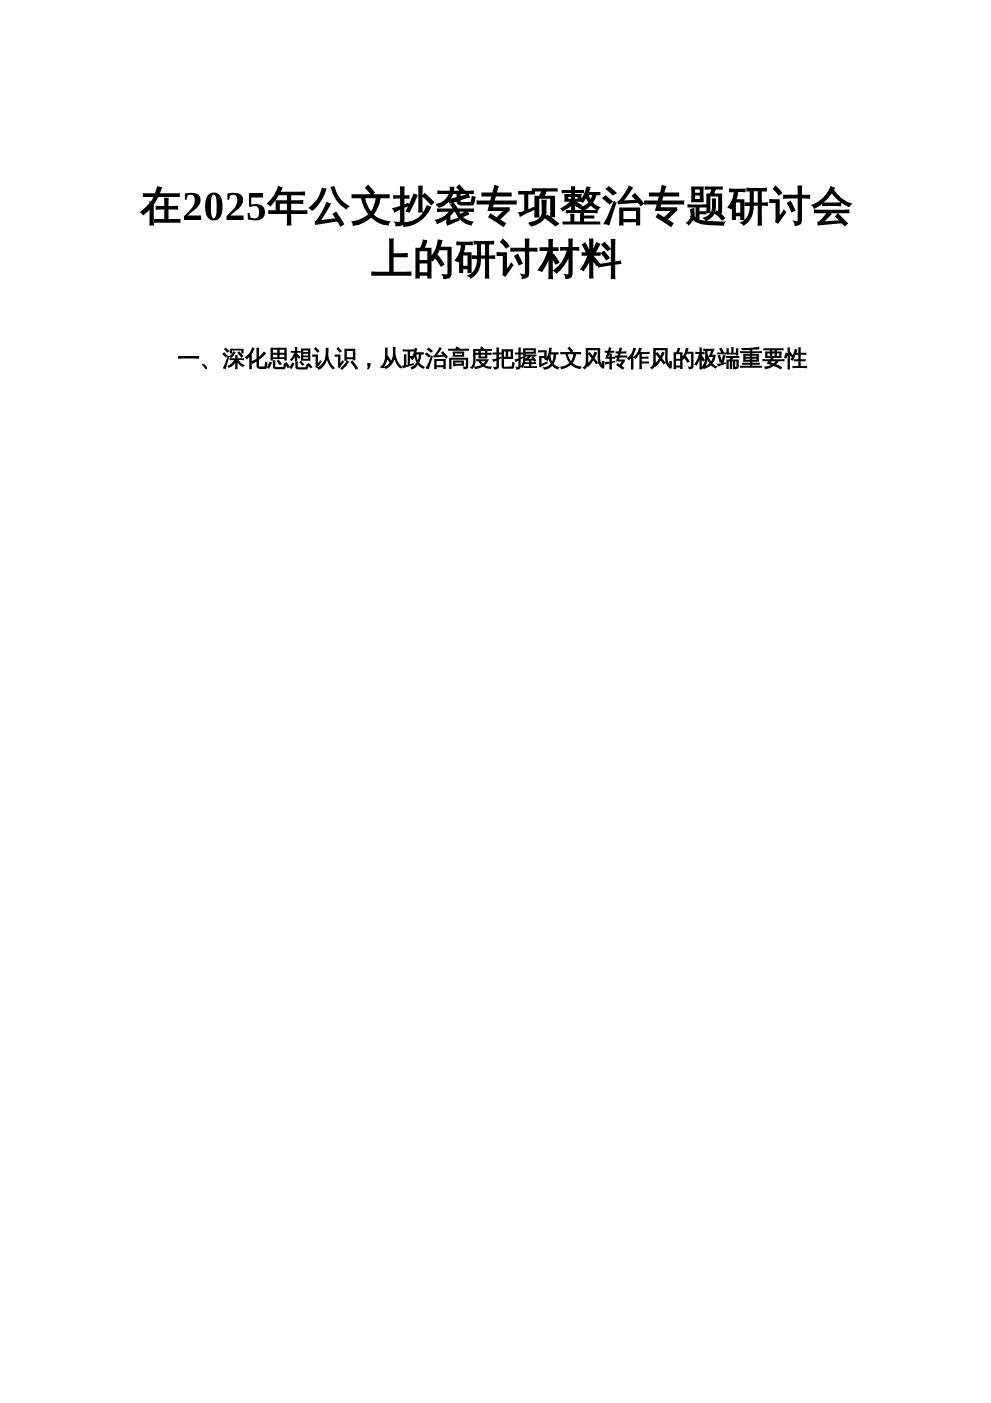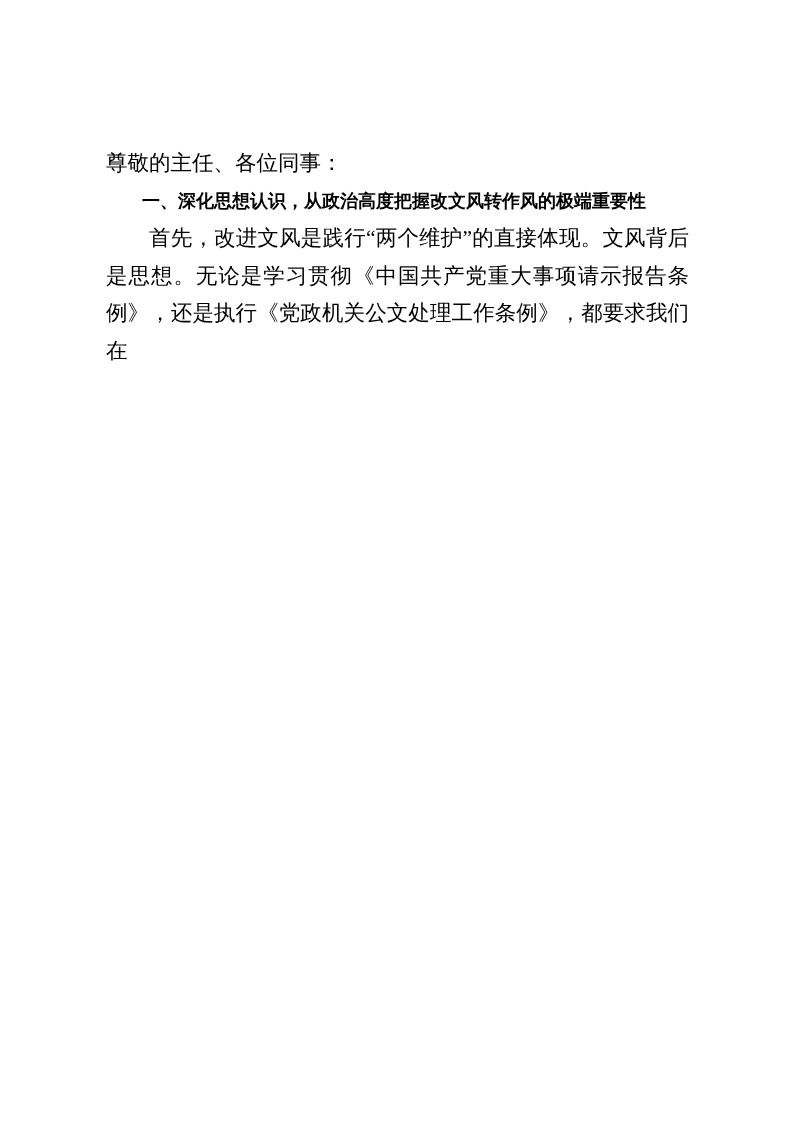--- a/index.html
+++ b/index.html
@@ -49,23 +49,22 @@
     line-height: 37.5px;
   }
   .truncated {
     text-align-last: justify;
   }
 </style>
 </head>
 <body>
 
 <div class="page">
+  <h1 class="doc-title">在2025年公文抄袭专项整治专题研讨会上的研讨材料</h1>
 
   <div class="doc-body">
-    <p class="salutation">尊敬的主任、各位同事：</p>
 
 
     <h2 class="heading">一、深化思想认识，从政治高度把握改文风转作风的极端重要性</h2>
 
 
-    <p class="para truncated">首先，改进文风是践行“两个维护”的直接体现。文风背后是思想。无论是学习贯彻《中国共产党重大事项请示报告条例》，还是执行《党政机关公文处理工作条例》，都要求我们在</p>
   </div>
 </div>
 
 </body></html>

